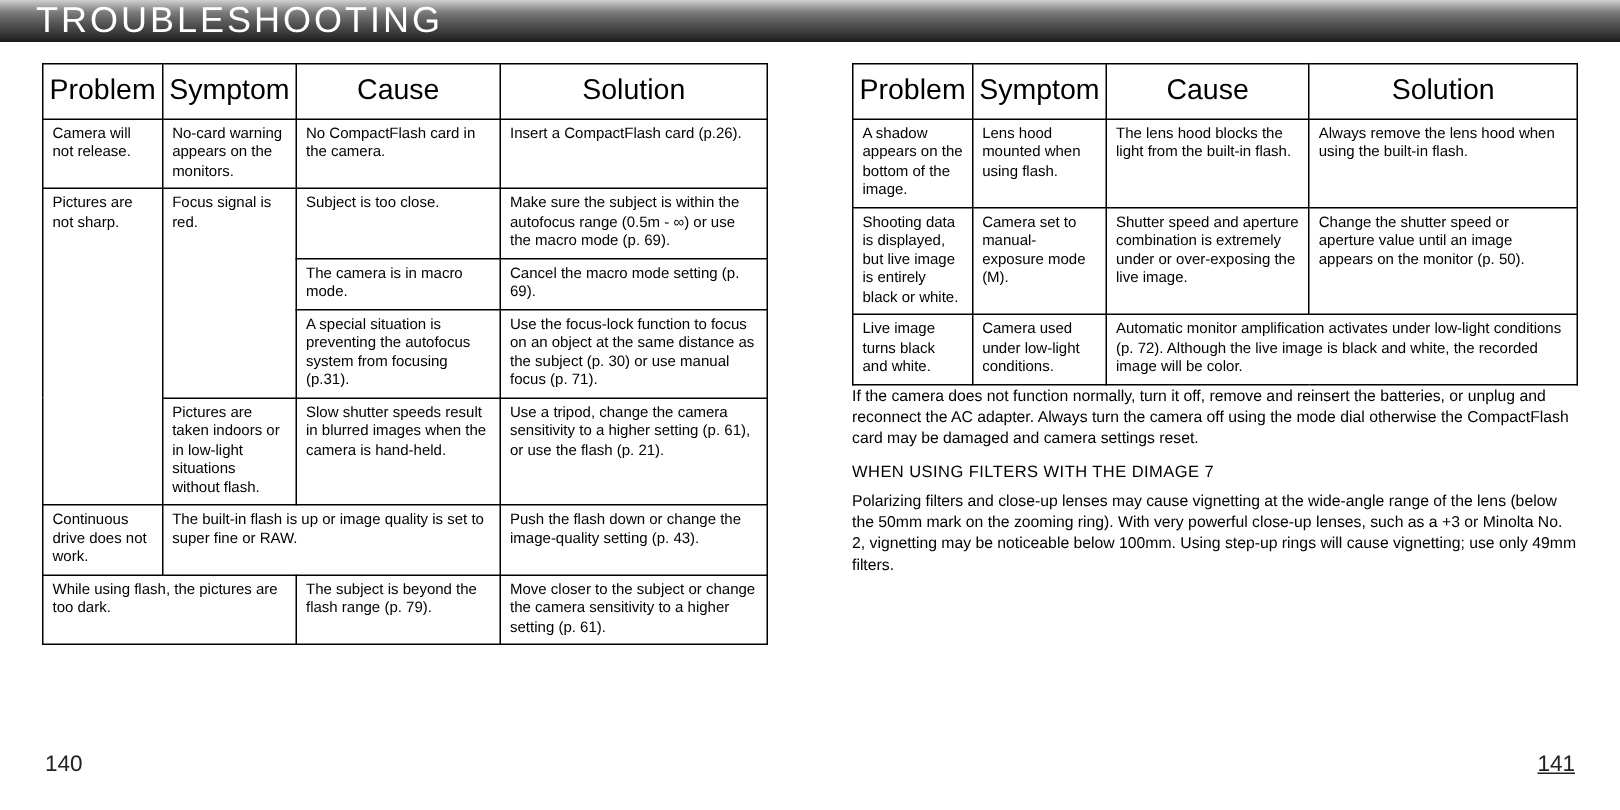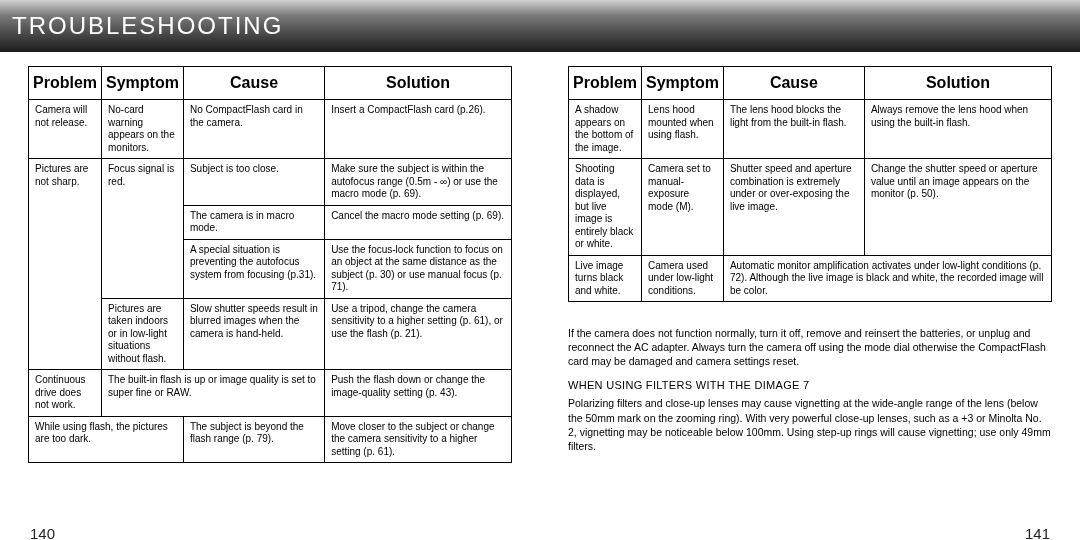--- a/index.html
+++ b/index.html
@@ -1,37 +1,37 @@
 <!DOCTYPE html>
 <html><head>
 <meta charset="utf-8">
 <style>
   * { box-sizing: border-box; margin: 0; padding: 0; }
   html, body { width: 1080px; height: 540px; font-family: Arial, Helvetica, sans-serif; background: #fff; color: #000; }
   .page { width: 1080px; height: 540px; position: relative; }
   .header-bar {
-    height: 52px;
+    height: 28px;
     background: linear-gradient(to bottom, #d0d0d0 0%, #7a7a7a 30%, #565656 55%, #2a2a2a 90%, #1a1a1a 100%);
     color: #fff;
     font-size: 24px;
     font-weight: 300;
     letter-spacing: 2px;
-    padding-left: 12px;
+    padding-left: 24px;
     display: flex;
     align-items: center;
   }
   .spread { display: flex; width: 100%; height: calc(100% - 44px); }
   .half { width: 50%; padding: 14px 28px 8px 28px; display: flex; flex-direction: column; position: relative; }
   table { border-collapse: collapse; width: 100%; font-size: 10px; line-height: 1.25; }
   th, td { border: 1px solid #000; padding: 4px 6px; vertical-align: top; text-align: left; }
-  th { font-weight: 700; font-size: 16px; text-align: center; padding: 6px 4px; }
+  th { font-weight: 400; font-size: 19px; text-align: center; padding: 6px 4px; }
   .page-num { position: absolute; bottom: 6px; font-size: 15px; color: #222; }
   .page-num.left { left: 30px; }
   .page-num.right { right: 30px; text-decoration: underline; }
-  .body-text { font-size: 10.5px; line-height: 1.35; margin-top: 24px; }
+  .body-text { font-size: 10.5px; line-height: 1.35; margin-top: 0; }
   .body-text p { margin-bottom: 9px; }
   .sub-head { font-size: 11px; letter-spacing: 0.3px; margin-top: 6px; margin-bottom: 4px; }
   
   col.c1 { width: 14%; }
   col.c2 { width: 16%; }
   col.c3 { width: 30%; }
   col.c4 { width: 40%; }
 </style>
 </head>
 <body>

